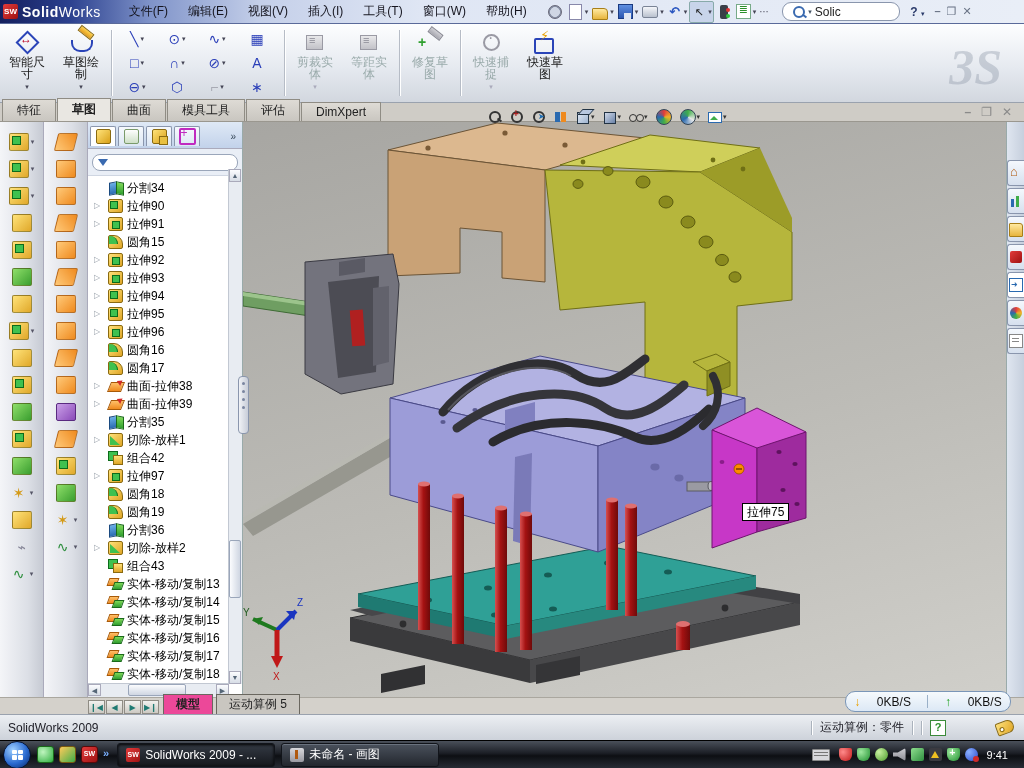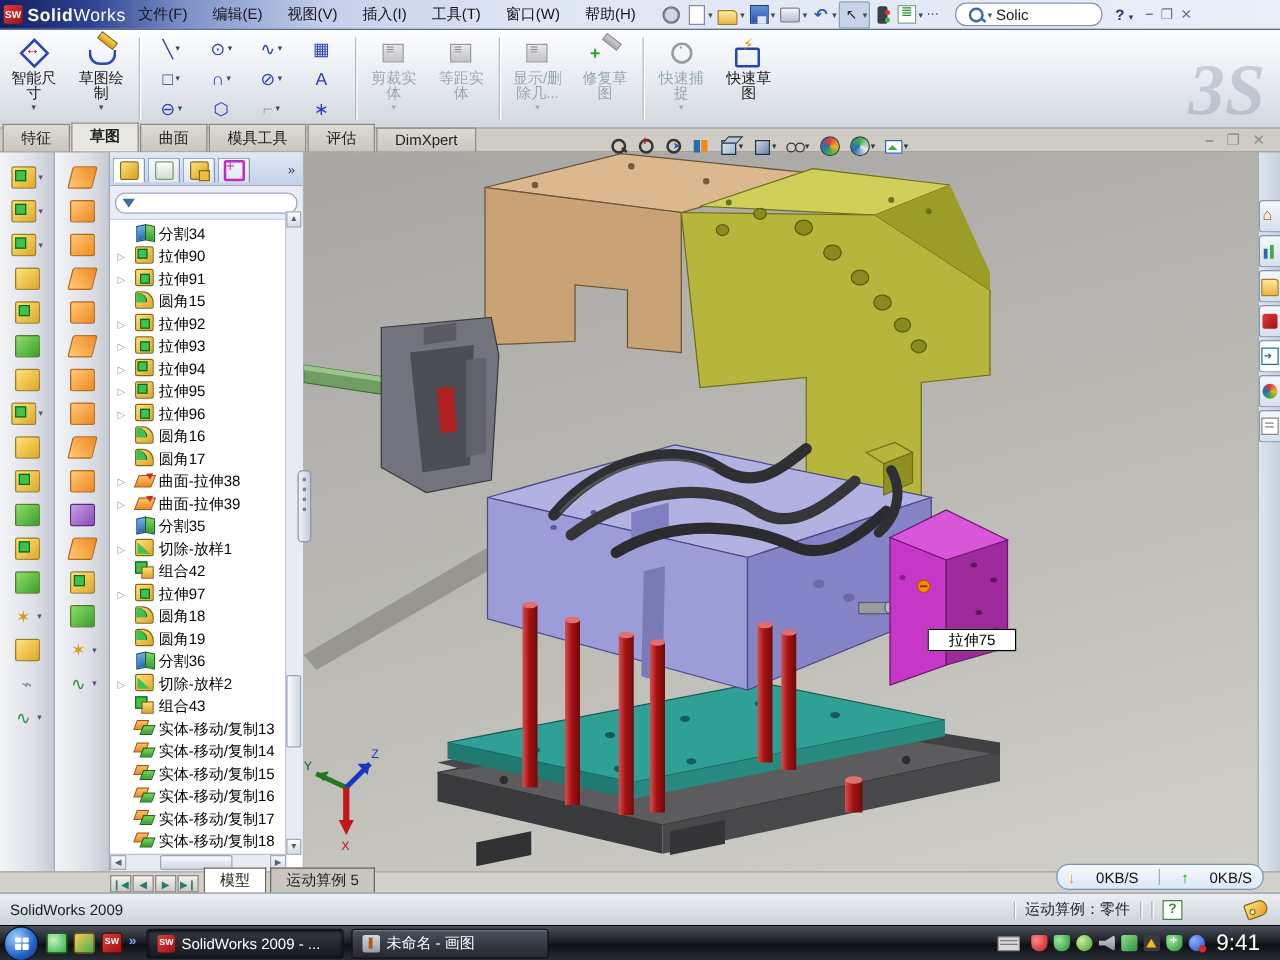--- a/index.html
+++ b/index.html
@@ -5,21 +5,21 @@
   html,body{margin:0;padding:0}
   body{width:1024px;height:768px;position:relative;overflow:hidden;
        font-family:"Liberation Sans","DejaVu Sans",sans-serif;font-size:12px;
        background:#c0c0bc;-webkit-font-smoothing:antialiased}
   
   #titlebar{position:absolute;top:0;left:0;width:1024px;height:24px;display:flex;align-items:center;
     background:linear-gradient(90deg,#141f5e 0px,#2c418f 70px,#7f93c9 150px,#c4cfe9 260px,#dfe6f4 420px,#e9eef7 100%);
     border-bottom:1px solid #5a6a9a;box-sizing:border-box}
   .swcube{width:15px;height:15px;margin:0 4px 0 3px;border-radius:2px;background:linear-gradient(135deg,#e23b3b,#9e1212);
     color:#fff;font-size:8px;font-weight:bold;display:flex;align-items:center;justify-content:center;flex:none}
-  .brand{color:#fff;font-size:14px;letter-spacing:.5px;white-space:nowrap}
+  .brand{color:#fff;font-size:14px;letter-spacing:.5px;margin-right:18px;white-space:nowrap}
   .brand b{font-weight:bold}
   .menu{display:flex;height:100%}
   .menu .mi{padding:0 10px;display:flex;align-items:center;color:#15151f;cursor:default;white-space:nowrap}
   #quickicons{display:flex;align-items:center;gap:1px;margin-left:8px}
   .qi{display:flex;align-items:center;height:20px;padding:0 1px;border-radius:2px}
   .qi .dd{font-size:7px;color:#445;margin-left:1px}
   .ic16{width:16px;height:16px;position:relative;flex:none}
   .i-pin{background:radial-gradient(circle at 6px 6px,#cfd6e4 55%,#8a93a8 60%);border-radius:50%;width:12px;height:12px;margin:2px;border:1px solid #667}
   .i-new{background:#fff;border:1px solid #88a;width:11px;height:14px;margin:1px 2px}
   .i-open{background:linear-gradient(#ffe9a0,#e7b53e);border:1px solid #a87f18;width:14px;height:10px;margin:4px 1px 0;border-radius:1px 4px 1px 1px}
@@ -41,22 +41,22 @@
   .maglens::after{content:"";position:absolute;left:7px;top:7px;width:5px;height:2px;background:#3a6ab0;transform:rotate(40deg)}
   #searchbox .chev{font-size:7px;color:#456;margin:0 3px}
   #searchbox .val{color:#222}
   .help-q{color:#2a3a6a;font-weight:bold;margin:0 4px 0 10px}
   .winbtns{display:flex;gap:6px;margin:0 8px 0 6px;color:#6a7486;font-weight:bold;font-size:11px}
   .winbtns span{cursor:default}
   
   #cmdbar{position:absolute;top:24px;left:0;width:1024px;height:79px;
     background:linear-gradient(#fdfeff,#e6eaf0 55%,#d2d7df);border-bottom:1px solid #9aa2ae;box-sizing:border-box;
     display:flex;align-items:stretch;overflow:hidden}
-  .watermark{position:absolute;right:12px;top:14px;font-family:"Liberation Serif","DejaVu Serif",serif;
-    font-style:italic;font-size:58px;color:rgba(140,150,165,.38);font-weight:bold;pointer-events:none}
+  .watermark{position:absolute;right:22px;top:14px;font-family:"Liberation Serif","DejaVu Serif",serif;
+    font-style:italic;font-size:50px;color:rgba(140,150,165,.38);font-weight:bold;pointer-events:none}
   .bigbtn{display:flex;flex-direction:column;align-items:center;justify-content:flex-start;
     padding:4px 5px 1px;margin:2px 0;min-width:44px;color:#1a1a1a;text-align:center;line-height:12px}
   .bigbtn.dis{color:#9aa}
   .bigbtn .bicon{width:24px;height:24px;margin-bottom:2px;position:relative}
   .bigbtn .ddb{font-size:7px;color:#445;margin-top:1px}
   .bigbtn.dis .ddb{color:#aab}
   .sep{width:1px;background:#b6bcc6;margin:6px 3px;box-shadow:1px 0 0 #fff}
   
   .ic-sketch::before{content:"";position:absolute;left:2px;top:10px;width:18px;height:10px;border:2px solid #2a44b8;border-top:none;border-radius:0 0 9px 9px}
   .ic-sketch::after{content:"";position:absolute;left:9px;top:-1px;width:14px;height:5px;background:linear-gradient(#ffd24a,#e09a20);transform:rotate(38deg);border:1px solid #8a6a10}
@@ -118,21 +118,21 @@
   .g-conf{background:linear-gradient(135deg,#ffe37a,#d8a018);border:1px solid #8a6a10;position:relative}
   .g-conf::after{content:"";position:absolute;right:-2px;bottom:-2px;width:7px;height:7px;background:#e8c040;border:1px solid #8a6a10}
   .g-dimx{border:2px solid #c02ac0;border-radius:50%;width:10px;height:10px;position:relative}
   .g-dimx::after{content:"+";position:absolute;left:0px;top:-4px;color:#c02ac0;font-size:12px}
   .fm-chev{margin-left:auto;color:#345;font-size:10px;padding:0 4px}
   #fmfilter{height:22px;display:flex;align-items:center;padding:2px 4px;background:#e9eef6;border-bottom:1px solid #cfd6e2}
   #fmfilter .box{flex:1;height:15px;background:#fff;border:1px solid #9aa6ba;border-radius:8px;display:flex;align-items:center;padding:0 5px;gap:4px}
   .funnel{width:0;height:0;border-left:5px solid transparent;border-right:5px solid transparent;border-top:7px solid #3a6ab0}
   #tree{flex:1;overflow:hidden;padding:3px 0 0 4px;position:relative;
     background-image:repeating-linear-gradient(#fff 0 16px,#fff 16px 18px)}
-  .tree-row{display:flex;height:18px;position:relative;padding-left:16px;white-space:nowrap;color:#000}
+  .tree-row{display:flex;align-items:center;height:18px;position:relative;padding-left:16px;white-space:nowrap;color:#000}
   .tree-row .twisty{position:absolute;left:2px;top:4px;font-size:8px;color:#98a0aa}
   .tree-row .lbl{margin-left:4px}
   .ti{width:15px;height:14px;position:relative;flex:none;display:inline-block}
   .ti-extrude-a,.ti-extrude-b,.ti-fillet,.ti-loft{background:linear-gradient(135deg,#ffe27a,#dfa526);border:1px solid #8a6a10;border-radius:2px;box-sizing:border-box}
   .ti-extrude-a::after{content:"";position:absolute;left:1px;top:1px;width:6px;height:6px;background:#3fc14f;border:1px solid #0d6b1a}
   .ti-extrude-b::after{content:"";position:absolute;left:3px;top:3px;width:6px;height:6px;background:#3fc14f;border:1px solid #0d6b1a}
   .ti-fillet{border-radius:2px 9px 2px 2px}
   .ti-fillet::after{content:"";position:absolute;left:0;top:0;width:8px;height:8px;background:#3fc14f;border-radius:0 9px 0 0;border-right:1px solid #0d6b1a}
   .ti-loft::after{content:"";position:absolute;left:1px;bottom:1px;border-left:10px solid #3fc14f;border-top:9px solid transparent}
   .ti-split::before{content:"";position:absolute;left:1px;top:1px;width:6px;height:11px;background:linear-gradient(#6ab0e8,#2a6ab0);transform:skewY(-12deg);border:1px solid #1a4a80}
@@ -173,42 +173,42 @@
   .hu-sect::after{content:"";position:absolute;left:7px;top:2px;width:5px;height:10px;background:#ef8a1e}
   .hu-cube::before{content:"";position:absolute;left:1px;top:2px;width:10px;height:10px;border:1px solid #234;background:linear-gradient(135deg,#dfe8f4,#9fb4d0)}
   .hu-cube::after{content:"";position:absolute;left:4px;top:-1px;width:10px;height:4px;background:#b8c8e0;transform:skewX(-42deg);border:1px solid #234}
   .hu-cube2::before{content:"";position:absolute;left:1px;top:2px;width:10px;height:10px;border:1px solid #234;background:linear-gradient(135deg,#cfd8e8,#6a82a8)}
   .hu-glass::before{content:"";position:absolute;left:0;top:4px;width:6px;height:6px;border:1px solid #333;border-radius:50%}
   .hu-glass::after{content:"";position:absolute;left:7px;top:4px;width:6px;height:6px;border:1px solid #333;border-radius:50%}
   .hu-ball{border-radius:50%;background:conic-gradient(#e23b3b,#f0b429,#3fae49,#2a6ab0,#e23b3b);border:1px solid #345}
   .hu-ball2{border-radius:50%;background:conic-gradient(#3fae49,#e8e8e8,#2a6ab0,#3fae49);border:1px solid #345}
   .hu-frame::before{content:"";position:absolute;left:0;top:2px;width:12px;height:9px;background:#fff;border:1px solid #2a6ab0}
   .hu-frame::after{content:"";position:absolute;left:2px;top:6px;border-left:4px solid transparent;border-right:4px solid transparent;border-bottom:4px solid #3fae49}
-  #tooltip{position:absolute;left:499px;top:381px;background:#fff;border:1px solid #000;padding:0 16px;height:16px;line-height:16px;color:#000;z-index:8;white-space:nowrap}
+  #tooltip{position:absolute;left:499px;top:381px;background:#fff;border:1px solid #000;padding:0 4px;height:16px;line-height:16px;color:#000;z-index:8;white-space:nowrap}
   
   #rightpane{width:18px;flex:none;background:linear-gradient(90deg,#dfe6f0,#c6cfdd);border-left:1px solid #9aa;box-sizing:border-box;padding-top:38px;display:flex;flex-direction:column;gap:2px;align-items:center}
   .rp{width:17px;height:24px;border:1px solid #8a96ad;border-right:none;border-radius:3px 0 0 3px;background:linear-gradient(#f4f8fd,#d6e0ee);display:flex;align-items:center;justify-content:center}
   .rp.active{background:#fff}
   .rp .g{width:12px;height:12px;position:relative}
   .rg-home::before{content:"⌂";position:absolute;left:0;top:-3px;color:#b05a10;font-size:13px}
   .rg-res::before{content:"";position:absolute;left:1px;top:4px;width:3px;height:8px;background:#2a6ab0}
   .rg-res::after{content:"";position:absolute;left:6px;top:1px;width:3px;height:11px;background:#3fae49}
   .rg-lib{background:linear-gradient(#ffe9a0,#e7b53e);border:1px solid #a87f18;border-radius:1px 3px 1px 1px;height:9px;margin-top:2px}
   .rg-exp{background:linear-gradient(135deg,#e23b3b,#9e1212);border-radius:2px}
   .rg-pal{background:#fff;border:1px solid #2a6ab0}
   .rg-pal::after{content:"➜";position:absolute;left:1px;top:1px;color:#2a6ab0;font-size:8px}
   .rg-app{border-radius:50%;background:conic-gradient(#e23b3b,#f0b429,#3fae49,#2a6ab0,#e23b3b)}
   .rg-doc{background:#fff;border:1px solid #888}
   .rg-doc::after{content:"";position:absolute;left:2px;top:3px;width:7px;height:1px;background:#888;box-shadow:0 3px 0 #888}
   
   #doctabs{position:absolute;top:697px;left:0;width:1024px;height:17px;background:#d4d1cb;border-top:1px solid #aaa79f;box-sizing:border-box;display:flex;align-items:flex-end;padding-left:88px}
   .navbtn{width:17px;height:14px;margin-right:1px;background:linear-gradient(#f2f2ef,#ccc9c2);border:1px solid #8f8c84;box-sizing:border-box;
      display:flex;align-items:center;justify-content:center;color:#1f7a72;font-size:8px}
   .dtab{padding:1px 12px;border:1px solid #6a675f;border-bottom:none;background:#c9c6c0;margin-left:3px;white-space:nowrap;color:#222}
-  .dtab.active{background:#ffffff;font-weight:normal}
+  .dtab.active{background:#ec4899;font-weight:bold}
   
   #netmeter{position:absolute;left:845px;top:691px;width:166px;height:21px;background:linear-gradient(#f6fafd,#dcE8f5);
      border:1px solid #7a96b8;border-radius:10px;display:flex;align-items:center;justify-content:space-around;z-index:9;box-sizing:border-box}
   #netmeter .dna{color:#e8a000;font-weight:bold}
   #netmeter .upa{color:#18a018;font-weight:bold}
   #netmeter .v{color:#111}
   #netmeter .div{width:1px;height:13px;background:#9ab0c8}
   
   #statusbar{position:absolute;top:714px;left:0;width:1024px;height:26px;background:linear-gradient(#eceff3,#cdd2da);
      border-top:1px solid #9aa2ae;box-sizing:border-box;display:flex;align-items:center;color:#1c1c24}
@@ -248,21 +248,21 @@
   .tr-green{background:radial-gradient(circle at 4px 4px,#9fe89f,#1f8f2f);border-radius:2px 2px 6px 6px}
   .tr-badge{background:radial-gradient(circle at 4px 4px,#c8f0a0,#4a9a2a);border-radius:50%}
   .tr-spk{background:linear-gradient(#cfcfd4,#8a8a92);clip-path:polygon(0 35%,40% 35%,100% 0,100% 100%,40% 65%,0 65%)}
   .tr-usb{background:linear-gradient(135deg,#8fdf8f,#2f8f3f);border-radius:2px}
   .tr-warn{background:#3a3a40;border-radius:2px}
   .tr-warn::after{content:"";position:absolute;left:2px;top:3px;border-left:4px solid transparent;border-right:4px solid transparent;border-bottom:7px solid #f0c020}
   .tr-plus{background:radial-gradient(circle at 4px 4px,#9fe89f,#1f8f2f);border-radius:2px 2px 6px 6px}
   .tr-plus::after{content:"+";position:absolute;left:3px;top:-1px;color:#fff;font-size:10px;font-weight:bold}
   .tr-blue{background:radial-gradient(circle at 4px 4px,#8ab0ff,#2a4ad0);border-radius:50%}
   .tr-blue::after{content:"";position:absolute;right:-1px;bottom:-1px;width:6px;height:6px;border-radius:50%;background:#d02a2a}
-  #clock{font-size:18px;padding:0 8px 0 4px}
+  #clock{font-size:11px;padding:0 8px 0 4px}
 </style>
 </head>
 <body>
 
 <div id="titlebar">
   <span class="swcube">SW</span>
   <span class="brand"><b>Solid</b><span>Works</span></span>
   <div class="menu">
 
   <span class="mi">文件(F)</span>
@@ -420,26 +420,20 @@
     <span>剪裁实</span>
       <span>体</span>
     <span class="ddb">▾</span>
   </div>
   <div class="bigbtn dis">
     <span class="bicon ic-gray"></span>
     <span>等距实</span>
       <span>体</span>
   </div>
   <div class="sep"></div>
-  <div class="bigbtn dis">
-    <span class="bicon ic-gray"></span>
-    <span>显示/删</span>
-      <span>除几...</span>
-    <span class="ddb">▾</span>
-  </div>
   <div class="bigbtn dis">
     <span class="bicon ic-repair"></span>
     <span>修复草</span>
       <span>图</span>
   </div>
   <div class="sep"></div>
   <div class="bigbtn dis">
     <span class="bicon ic-snap"></span>
     <span>快速捕</span>
       <span>捉</span>

